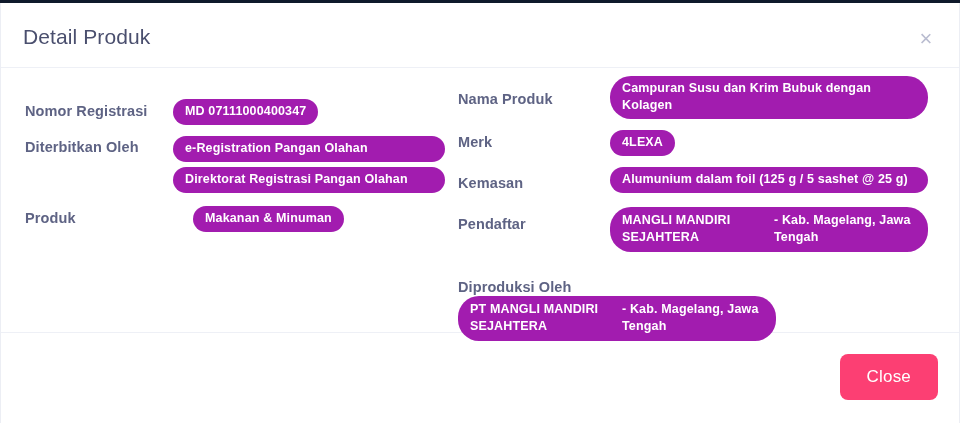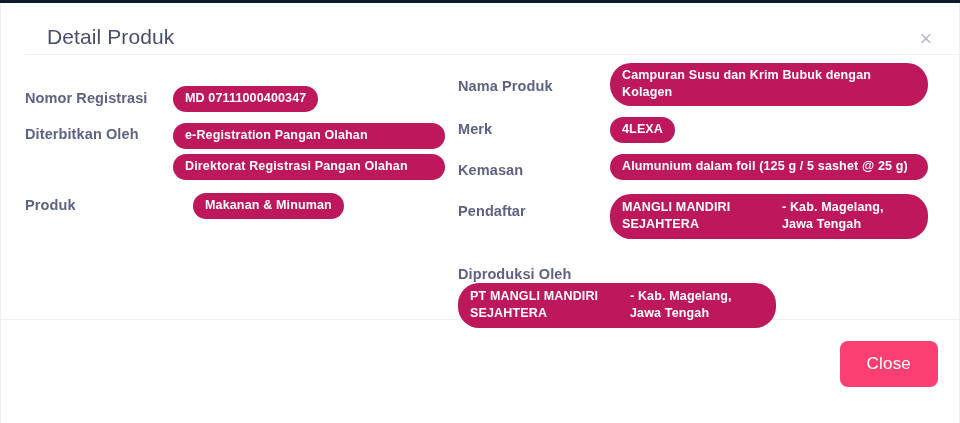--- a/index.html
+++ b/index.html
@@ -23,24 +23,23 @@
     background: #ffffff;
     border-left: 1px solid #eceef4;
     border-right: 1px solid #eceef4;
     box-sizing: border-box;
     overflow: hidden;
   }
 
   
   .modal-header {
     position: relative;
-    height: 52px;
+    height: 65px;
     border-bottom: 1px solid #eef0f6;
     box-sizing: border-box;
-    margin-left: 24px;
   }
   .modal-title {
     position: absolute;
     left: 22px;
     top: 22px;
     font-size: 21px;
     font-weight: 500;
     color: #4a4f6e;
     letter-spacing: 0.1px;
   }
@@ -90,41 +89,41 @@
   .col-left .row-label  { width: 148px; }
   .col-right .row-label { width: 152px; }
 
   .row-values {
     flex: 1 1 auto;
     min-width: 0;
   }
 
   .badge {
     display: inline-block;
-    background: #be185d;
+    background: #a21caf;
     color: #ffffff;
     font-size: 12.5px;
     font-weight: bold;
     line-height: 17px;
     padding: 4px 12px 5px 12px;
     border-radius: 21px;
     margin-bottom: 5px;
     letter-spacing: 0.15px;
     box-sizing: border-box;
   }
   .badge-block {
     display: block;
   }
   .badge-wide {
     width: 318px;
   }
   .badge-split {
     width: 318px;
     display: flex;
-    gap: 8px;
+    gap: 0px;
     padding: 5px 12px 6px 12px;
   }
   .badge-split .part-name {
     flex: 0 0 152px;
     padding-right: 8px;
     box-sizing: border-box;
   }
   .badge-split .part-loc {
     flex: 1 1 auto;
   }

